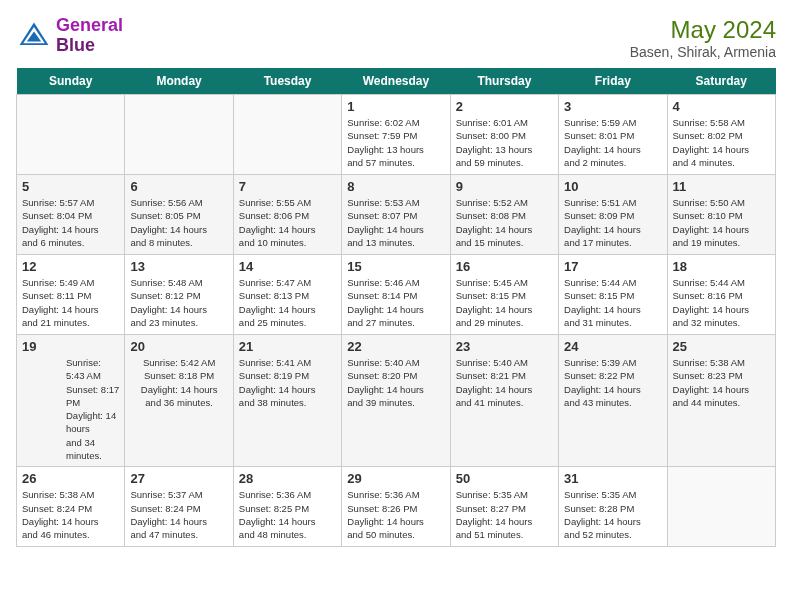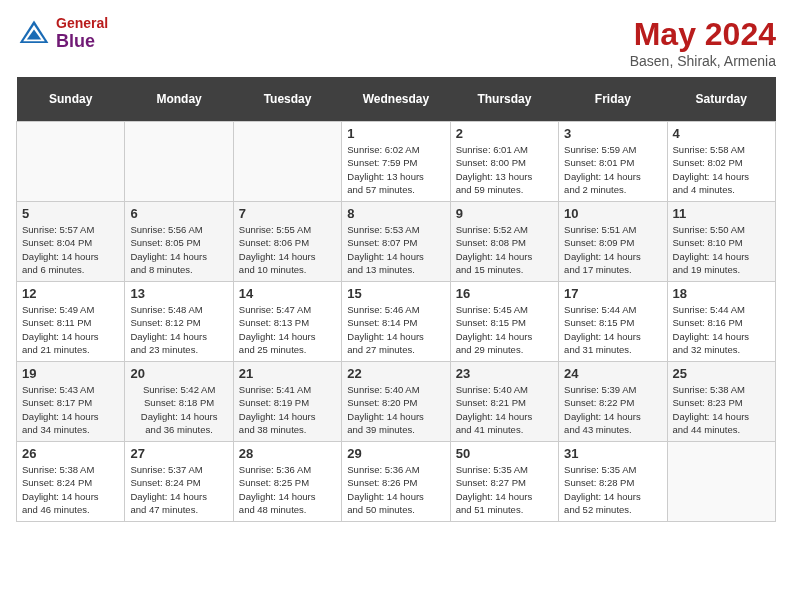--- a/index.html
+++ b/index.html
@@ -20,55 +20,55 @@
       display: flex;
       align-items: center;
       gap: 4px;
     }
     .logo-text {
       display: flex;
       flex-direction: column;
       line-height: 1.1;
     }
     .logo-general {
-      font-size: 14px;
+      font-size: 18px;
       font-weight: bold;
-      color: #b91c1c;
+      color: #a21caf;
     }
     .logo-blue {
       font-size: 18px;
       font-weight: bold;
       color: #701a75;
     }
     .logo-icon {
       width: 36px;
       height: 36px;
     }
     .title-block {
       text-align: right;
     }
     .month-title {
-      font-size: 32px;
-      font-weight: bold;
-      color: #b91c1c;
+      font-size: 24px;
+      font-weight: normal;
+      color: #4d7c0f;
     }
     .location {
       font-size: 14px;
       color: #555;
     }
     table {
       width: 100%;
       border-collapse: collapse;
       table-layout: fixed;
     }
     th {
-      background-color: #404040;
+      background-color: #0f766e;
       color: white;
       text-align: center;
-      padding: 15px 4px;
+      padding: 6px 4px;
       font-size: 12px;
       font-weight: bold;
     }
     td {
       border: 1px solid #ccc;
       vertical-align: top;
       padding: 4px 5px;
       font-size: 10px;
       color: #333;
       height: 80px;
@@ -260,21 +260,21 @@
           <span class="day-number">18</span>
           <div class="day-info" style="white-space: pre-line;">Sunrise: 5:44 AM
 Sunset: 8:16 PM
 Daylight: 14 hours
 and 32 minutes.</div>
         </td>
       </tr>
       <tr>
         <td>
           <span class="day-number">19</span>
-          <div class="day-info" style="white-space: pre-line;">Sunrise: 5:43 AM
+          <div class="day-info" style="white-space: pre-line; margin-left: 44px;">Sunrise: 5:43 AM
 Sunset: 8:17 PM
 Daylight: 14 hours
 and 34 minutes.</div>
         </td>
         <td>
           <span class="day-number">20</span>
           <div class="day-info" style="white-space: pre-line; text-align: center;">Sunrise: 5:42 AM
 Sunset: 8:18 PM
 Daylight: 14 hours
 and 36 minutes.</div>

